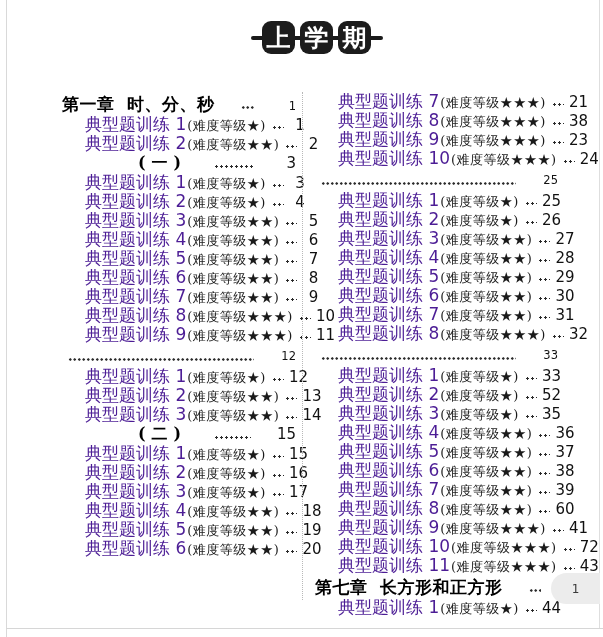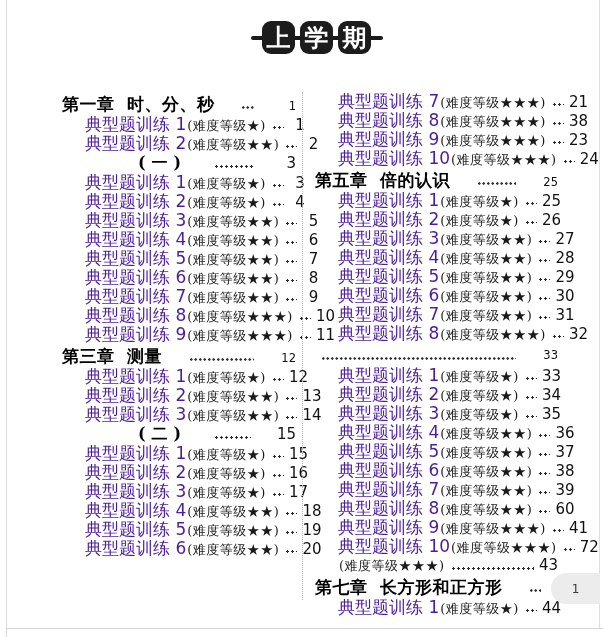--- a/index.html
+++ b/index.html
@@ -178,21 +178,20 @@
     <span class="leader"></span>
     <span class="pagenum">10</span>
   </div>
         <div class="row item">
     <span class="label">典型题训练 9</span>
     <span class="difficulty">(难度等级★★★)</span>
     <span class="leader"></span>
     <span class="pagenum">11</span>
   </div>
         <div class="row chapter">
-    <span class="label">第三章 测量</span>
 
     <span class="leader"></span>
     <span class="pagenum">12</span>
   </div>
         <div class="row item">
     <span class="label">典型题训练 1</span>
     <span class="difficulty">(难度等级★)</span>
     <span class="leader"></span>
     <span class="pagenum">12</span>
   </div>
@@ -271,21 +270,20 @@
     <span class="leader"></span>
     <span class="pagenum">23</span>
   </div>
         <div class="row item">
     <span class="label">典型题训练 10</span>
     <span class="difficulty">(难度等级★★★)</span>
     <span class="leader"></span>
     <span class="pagenum">24</span>
   </div>
         <div class="row chapter">
-    <span class="label">第五章 倍的认识</span>
 
     <span class="leader"></span>
     <span class="pagenum">25</span>
   </div>
         <div class="row item">
     <span class="label">典型题训练 1</span>
     <span class="difficulty">(难度等级★)</span>
     <span class="leader"></span>
     <span class="pagenum">25</span>
   </div>
@@ -339,21 +337,21 @@
         <div class="row item">
     <span class="label">典型题训练 1</span>
     <span class="difficulty">(难度等级★)</span>
     <span class="leader"></span>
     <span class="pagenum">33</span>
   </div>
         <div class="row item">
     <span class="label">典型题训练 2</span>
     <span class="difficulty">(难度等级★)</span>
     <span class="leader"></span>
-    <span class="pagenum">34</span>
+    <span class="pagenum">52</span>
   </div>
         <div class="row item">
     <span class="label">典型题训练 3</span>
     <span class="difficulty">(难度等级★)</span>
     <span class="leader"></span>
     <span class="pagenum">35</span>
   </div>
         <div class="row item">
     <span class="label">典型题训练 4</span>
     <span class="difficulty">(难度等级★★)</span>
@@ -390,20 +388,21 @@
     <span class="leader"></span>
     <span class="pagenum">41</span>
   </div>
         <div class="row item">
     <span class="label">典型题训练 10</span>
     <span class="difficulty">(难度等级★★★)</span>
     <span class="leader"></span>
     <span class="pagenum">72</span>
   </div>
         <div class="row item">
+    <span class="label">典型题训练 11</span>
     <span class="difficulty">(难度等级★★★)</span>
     <span class="leader"></span>
     <span class="pagenum">43</span>
   </div>
         <div class="row chapter">
     <span class="label">第七章 长方形和正方形</span>
 
     <span class="leader"></span>
     <span class="pagenum">44</span>
   </div>

